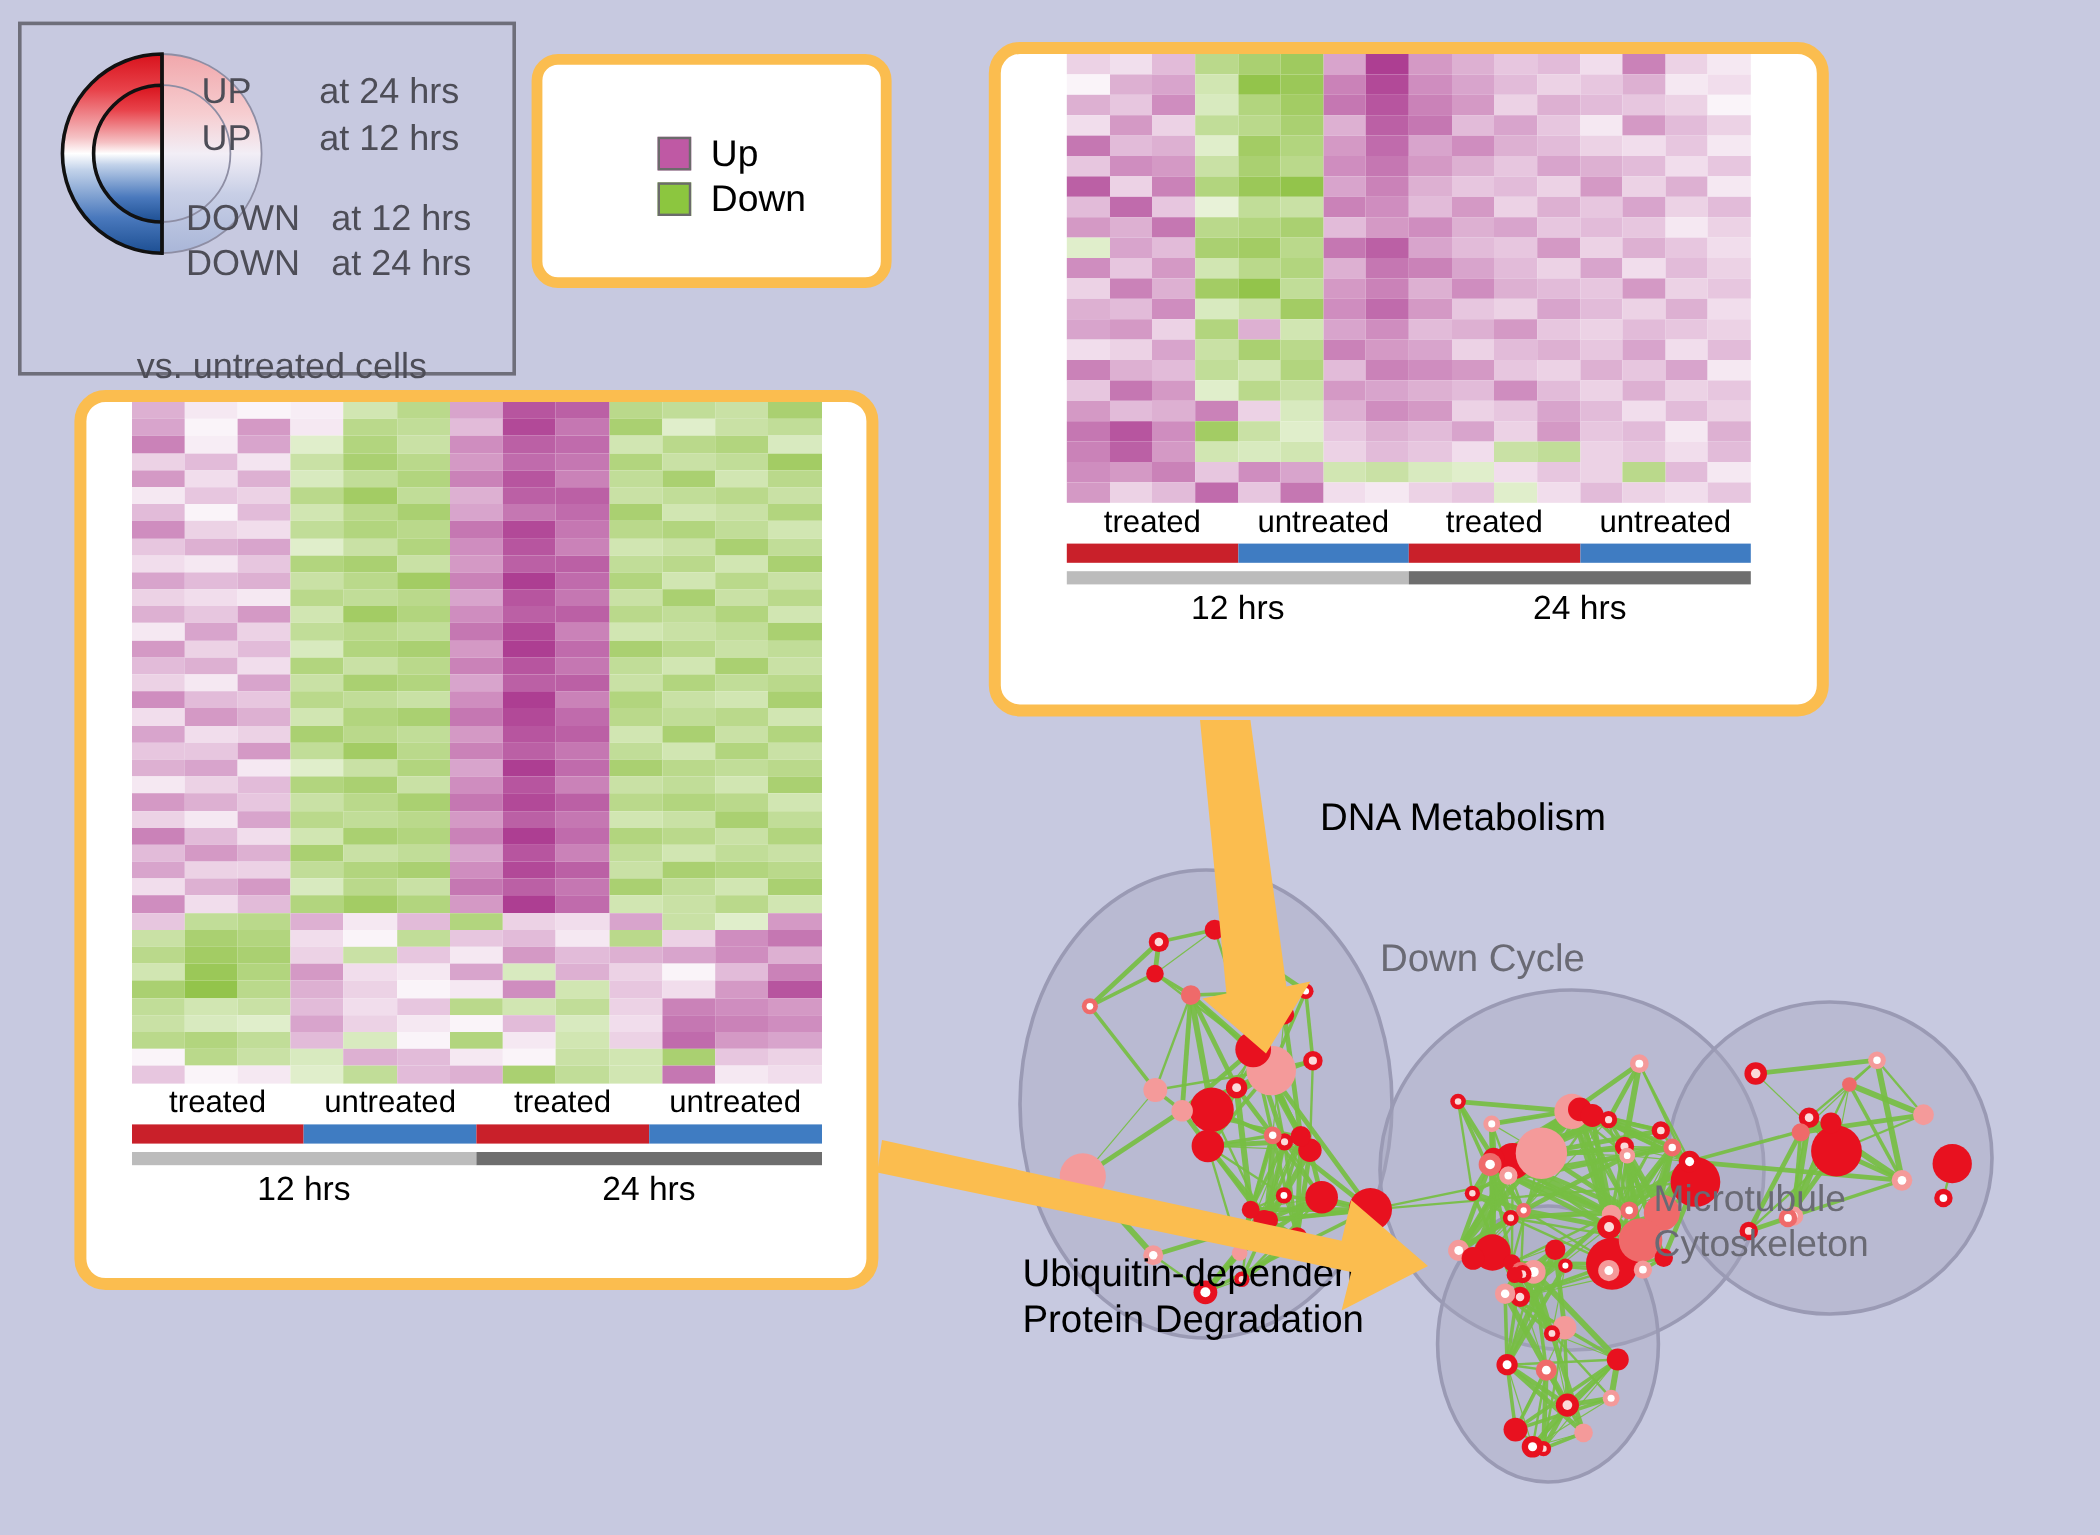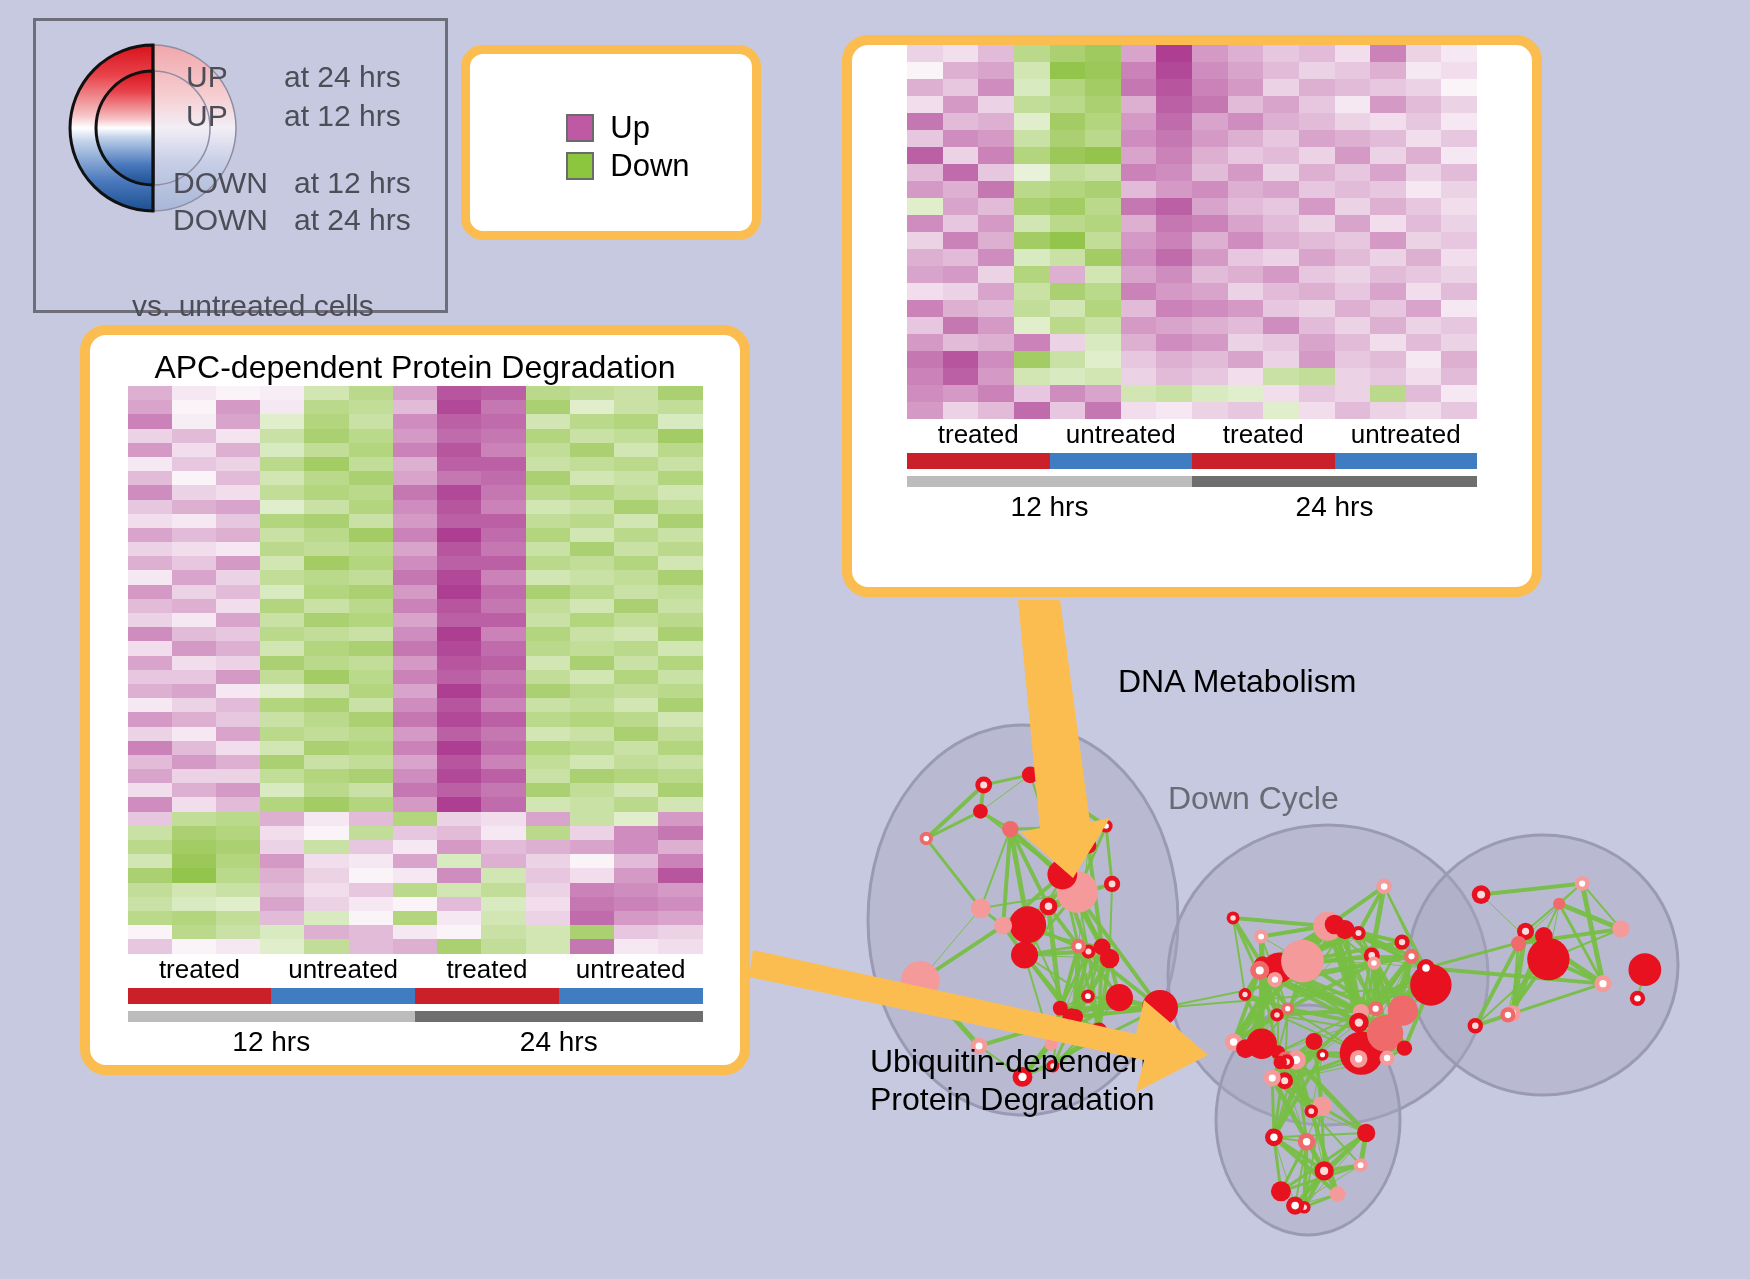--- a/index.html
+++ b/index.html
@@ -3,21 +3,21 @@
 <meta charset="utf-8">
 <style>
   html,body{margin:0;padding:0;}
   body{
     width:1750px;height:1279px;
     background:#c7c9e0;
     font-family:"Liberation Sans", sans-serif;
     overflow:hidden;
     position:relative;
   }
-  .root{position:absolute;inset:0;margin-left:18px;}
+  .root{position:absolute;inset:0;}
 
   
   #colorkey{
     position:absolute;left:15px;top:18px;width:415px;height:295px;
     background:#c7c9e0;border:3px solid #6e6e7a;box-sizing:border-box;
   }
   #colorkey .disc{position:absolute;left:32px;top:22px;width:170px;height:170px;}
   #colorkey .txt{position:absolute;color:#4d4d57;font-size:30px;letter-spacing:0px;}
   .ck-up24{left:150px;top:39px;}
   .ck-at24{left:248px;top:39px;}
@@ -503,21 +503,20 @@
           <div style="background: rgb(110, 110, 110);"></div>
         </div>
       <div class="timerow">
           <span>12 hrs</span>
           <span>24 hrs</span>
         </div>
     </div>
   </div>
 
   <div class="card" id="card-apc">
-    <div class="title">APC-dependent Protein Degradation</div>
     <div class="hm" id="hm-apc" style="width: 575px; grid-template-columns: repeat(13, 1fr); grid-auto-rows: 14.2px;">
         <div style="background: rgb(221, 176, 210);"></div>
         <div style="background: rgb(245, 232, 242);"></div>
         <div style="background: rgb(250, 244, 249);"></div>
         <div style="background: rgb(247, 237, 245);"></div>
         <div style="background: rgb(209, 230, 178);"></div>
         <div style="background: rgb(186, 217, 139);"></div>
         <div style="background: rgb(216, 164, 204);"></div>
         <div style="background: rgb(183, 85, 159);"></div>
         <div style="background: rgb(187, 96, 165);"></div>
@@ -1585,20 +1584,22 @@
         <circle cx="503.2880828775642" cy="491.2175928049781" r="6.76872263884578" fill="#e8111f"></circle>
         <circle cx="503.2880828775642" cy="491.2175928049781" r="2.8428635083152276" fill="#fbdada"></circle>
         <circle cx="352" cy="388" r="18" fill="#e8111f"></circle>
         <circle cx="618" cy="348" r="9" fill="#e8111f"></circle>
         <circle cx="618" cy="348" r="3.78" fill="#ffffff"></circle>
       </g>
     </svg>
 
   <div class="netlabel" id="lbl-dna">DNA Metabolism</div>
   <div class="netlabel" id="lbl-cc">Down Cycle</div>
+  <div class="netlabel" id="lbl-mt">Microtubule
+Cytoskeleton</div>
   <div class="netlabel" id="lbl-ub">Ubiquitin-dependent
 Protein Degradation</div>
 
   <svg style="position:absolute;left:0;top:0;width:1750px;height:1279px;pointer-events:none">
     <g>
       <path d="M1000 600 L1042 600 L1072 822 L1092 818 L1055 878 L1002 832 L1022 828 Z" fill="#fbbd4f"></path>
     </g>
     <g>
       <path d="M735 950 L1118 1034 L1126 1000 L1190 1055 L1118 1092 L1126 1060 L731 977 Z" fill="#fbbd4f"></path>
     </g>

